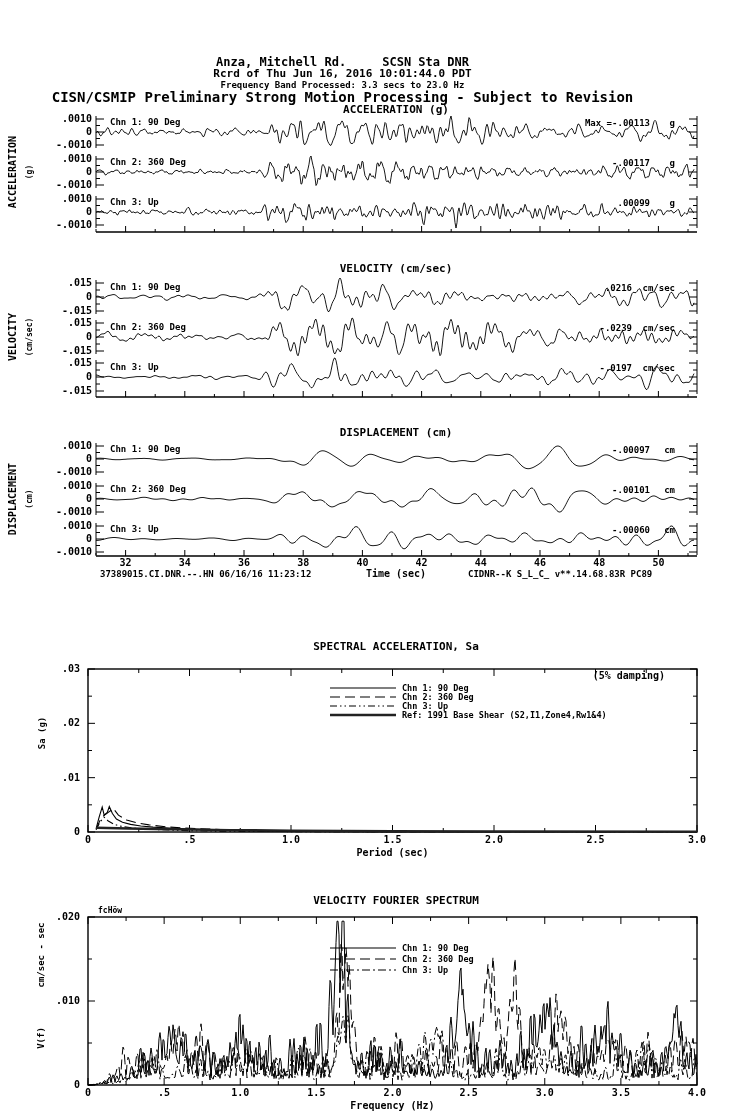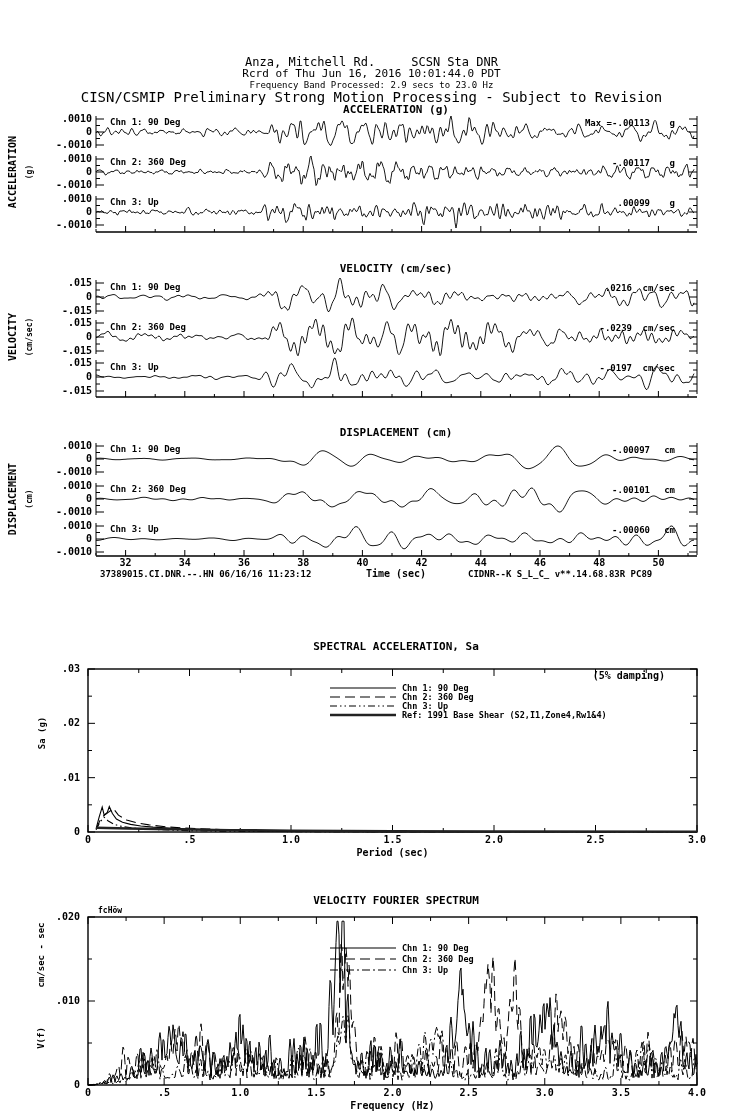--- a/index.html
+++ b/index.html
@@ -1,33 +1,33 @@
 <!DOCTYPE html>
 <html><head>
 <meta charset="utf-8">
 <style>
   html,body{margin:0;padding:0;background:#fff;}
   .page{position:relative;width:739px;height:1115px;background:#ffffff;overflow:hidden;
         font-family:"DejaVu Sans Mono",monospace;color:#000;}
   .hline{position:absolute;left:0;width:685px;text-align:center;white-space:pre;
-         font-weight:normal;color:#000;padding-left:29px;}
+         font-weight:bold;color:#000;}
   .h1{top:55px;font-size:12px;}
   .h2{top:67px;font-size:11px;}
   .h3{top:80px;font-size:9px;}
   .h4{top:89px;font-size:14px;}
   svg{position:absolute;top:0;left:0;}
   svg text{font-family:"DejaVu Sans Mono",monospace;fill:#000;}
 </style>
 </head>
 <body>
 
 <div class="page">
   <div class="hline h1">Anza, Mitchell Rd.     SCSN Sta DNR</div>
   <div class="hline h2">Rcrd of Thu Jun 16, 2016 10:01:44.0 PDT</div>
-  <div class="hline h3">Frequency Band Processed: 2.9 secs to 23.0 Hz</div>
+  <div class="hline h3">Frequency Band Processed: 3.3 secs to 23.0 Hz</div>
   <div class="hline h4">CISN/CSMIP Preliminary Strong Motion Processing - Subject to Revision</div>
   <svg id="plots" width="739" height="1115" viewBox="0 0 739 1115">
       <g>
         <text x="396" y="113" font-size="11" font-weight="bold" text-anchor="middle" fill="#000">ACCELERATION (g)</text>
         <text x="16" y="172" font-size="10" font-weight="bold" text-anchor="middle" fill="#000" transform="rotate(-90 16 172)">ACCELERATION</text>
         <text x="32" y="172" font-size="8" font-weight="bold" text-anchor="middle" fill="#000" transform="rotate(-90 32 172)">(g)</text>
       </g>
       <g>
         <line x1="96" y1="116" x2="96" y2="148" stroke="#000" stroke-width="1"></line>
         <line x1="96" y1="119" x2="104" y2="119" stroke="#000" stroke-width="1"></line>

